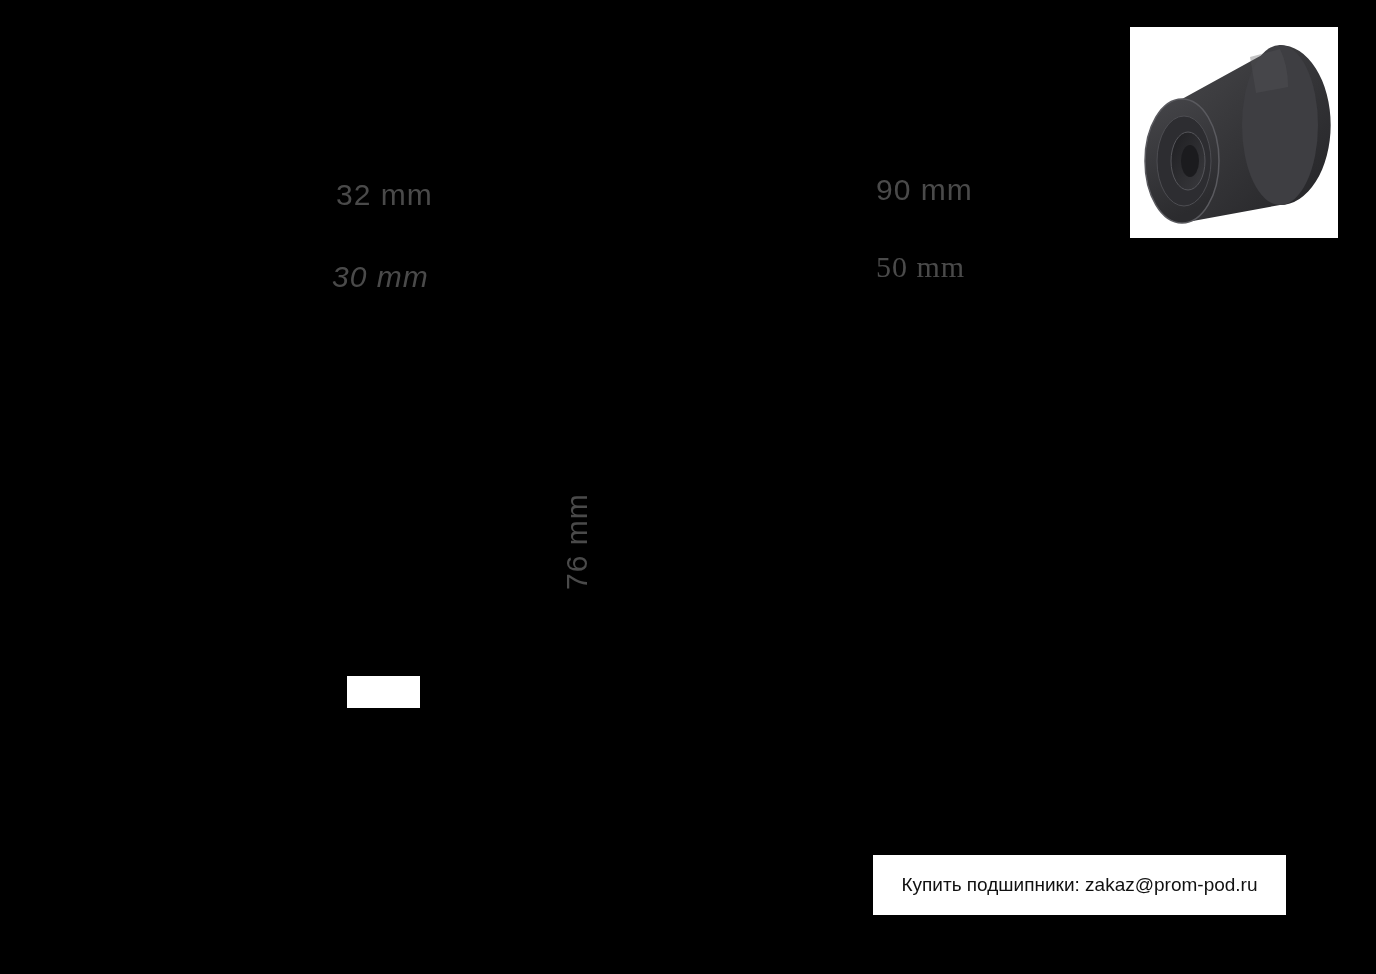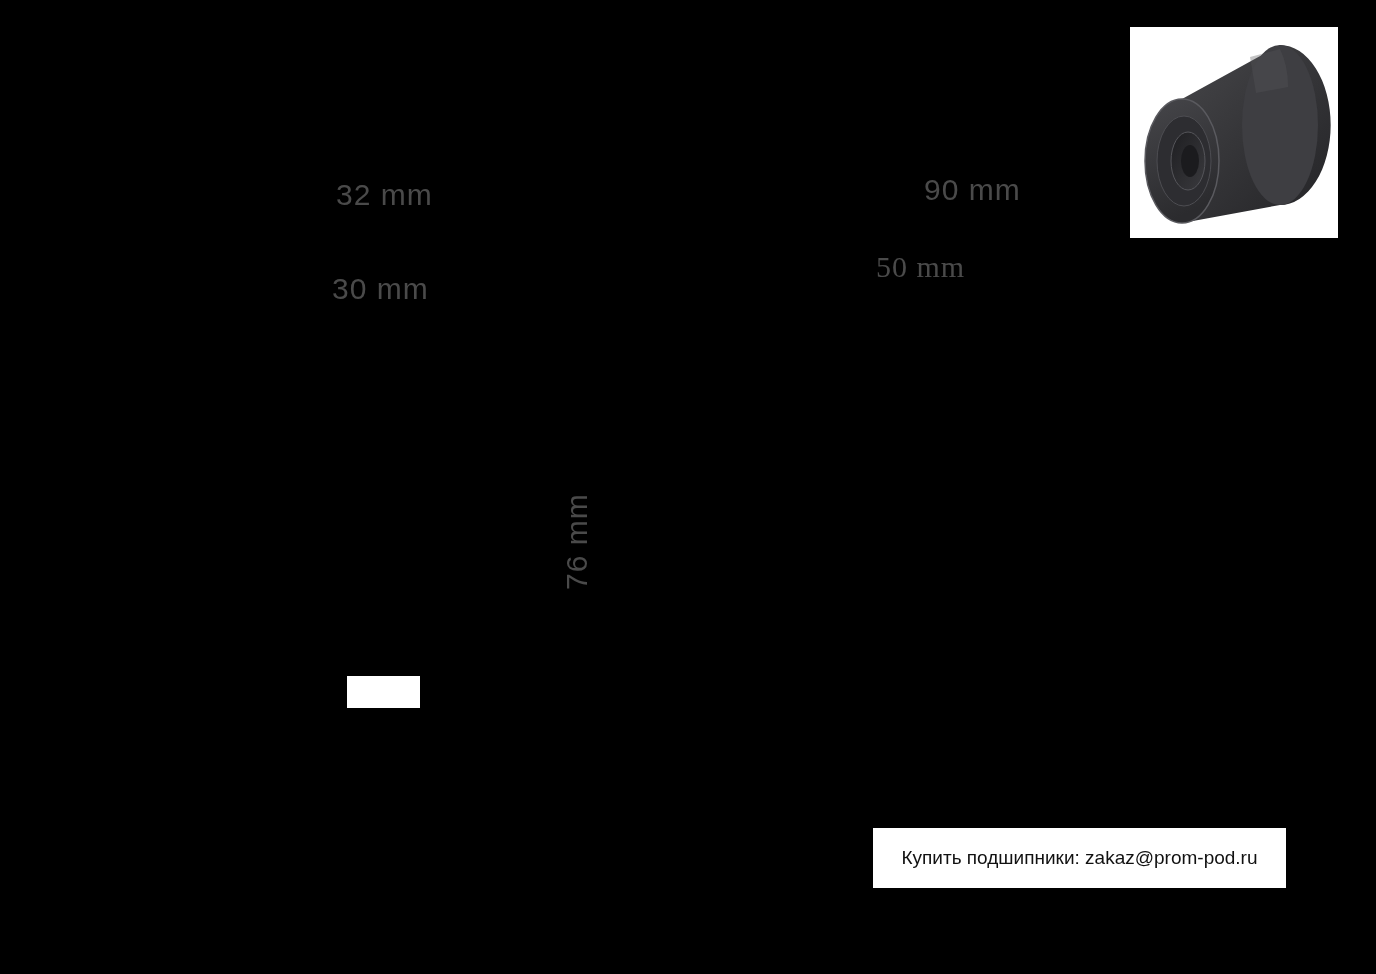--- a/index.html
+++ b/index.html
@@ -49,21 +49,21 @@
     left: 347px;
     top: 676px;
     width: 73px;
     height: 32px;
     background: #ffffff;
   }
   
   #contact-banner {
     position: absolute;
     left: 873px;
-    top: 828px;
+    top: 855px;
     width: 413px;
     height: 60px;
     background: #ffffff;
     display: flex;
     align-items: center;
     justify-content: center;
   }
   #contact-banner .text {
     color: #111111;
     font-family: "Liberation Sans", sans-serif;
@@ -71,23 +71,23 @@
     white-space: nowrap;
   }
 </style>
 </head>
 <body>
 
 <div id="canvas">
 
   <div class="dim-label" style="left:324px; top:178px;margin-left:12px;">32 mm</div>
 
-  <div class="dim-label" style="left:332px; top:272px;">30 mm</div>
+  <div class="dim-label" style="left:332px; top:260px;font-style:italic;">30 mm</div>
 
-  <div class="dim-label" style="left:876px; top:173px;margin-left:48px;">90 mm</div>
+  <div class="dim-label" style="left:876px; top:173px;">90 mm</div>
 
   <div class="dim-label" style="left:876px; top:250px;font-family:Liberation Serif, serif;">50 mm</div>
 
   <div class="dim-label vertical" style="left:560px; top:590px;">76 mm</div>
 
   <div id="white-patch"></div>
 
   <div id="thumb">
     <svg width="208" height="211" viewBox="0 0 208 211">
       <defs>

